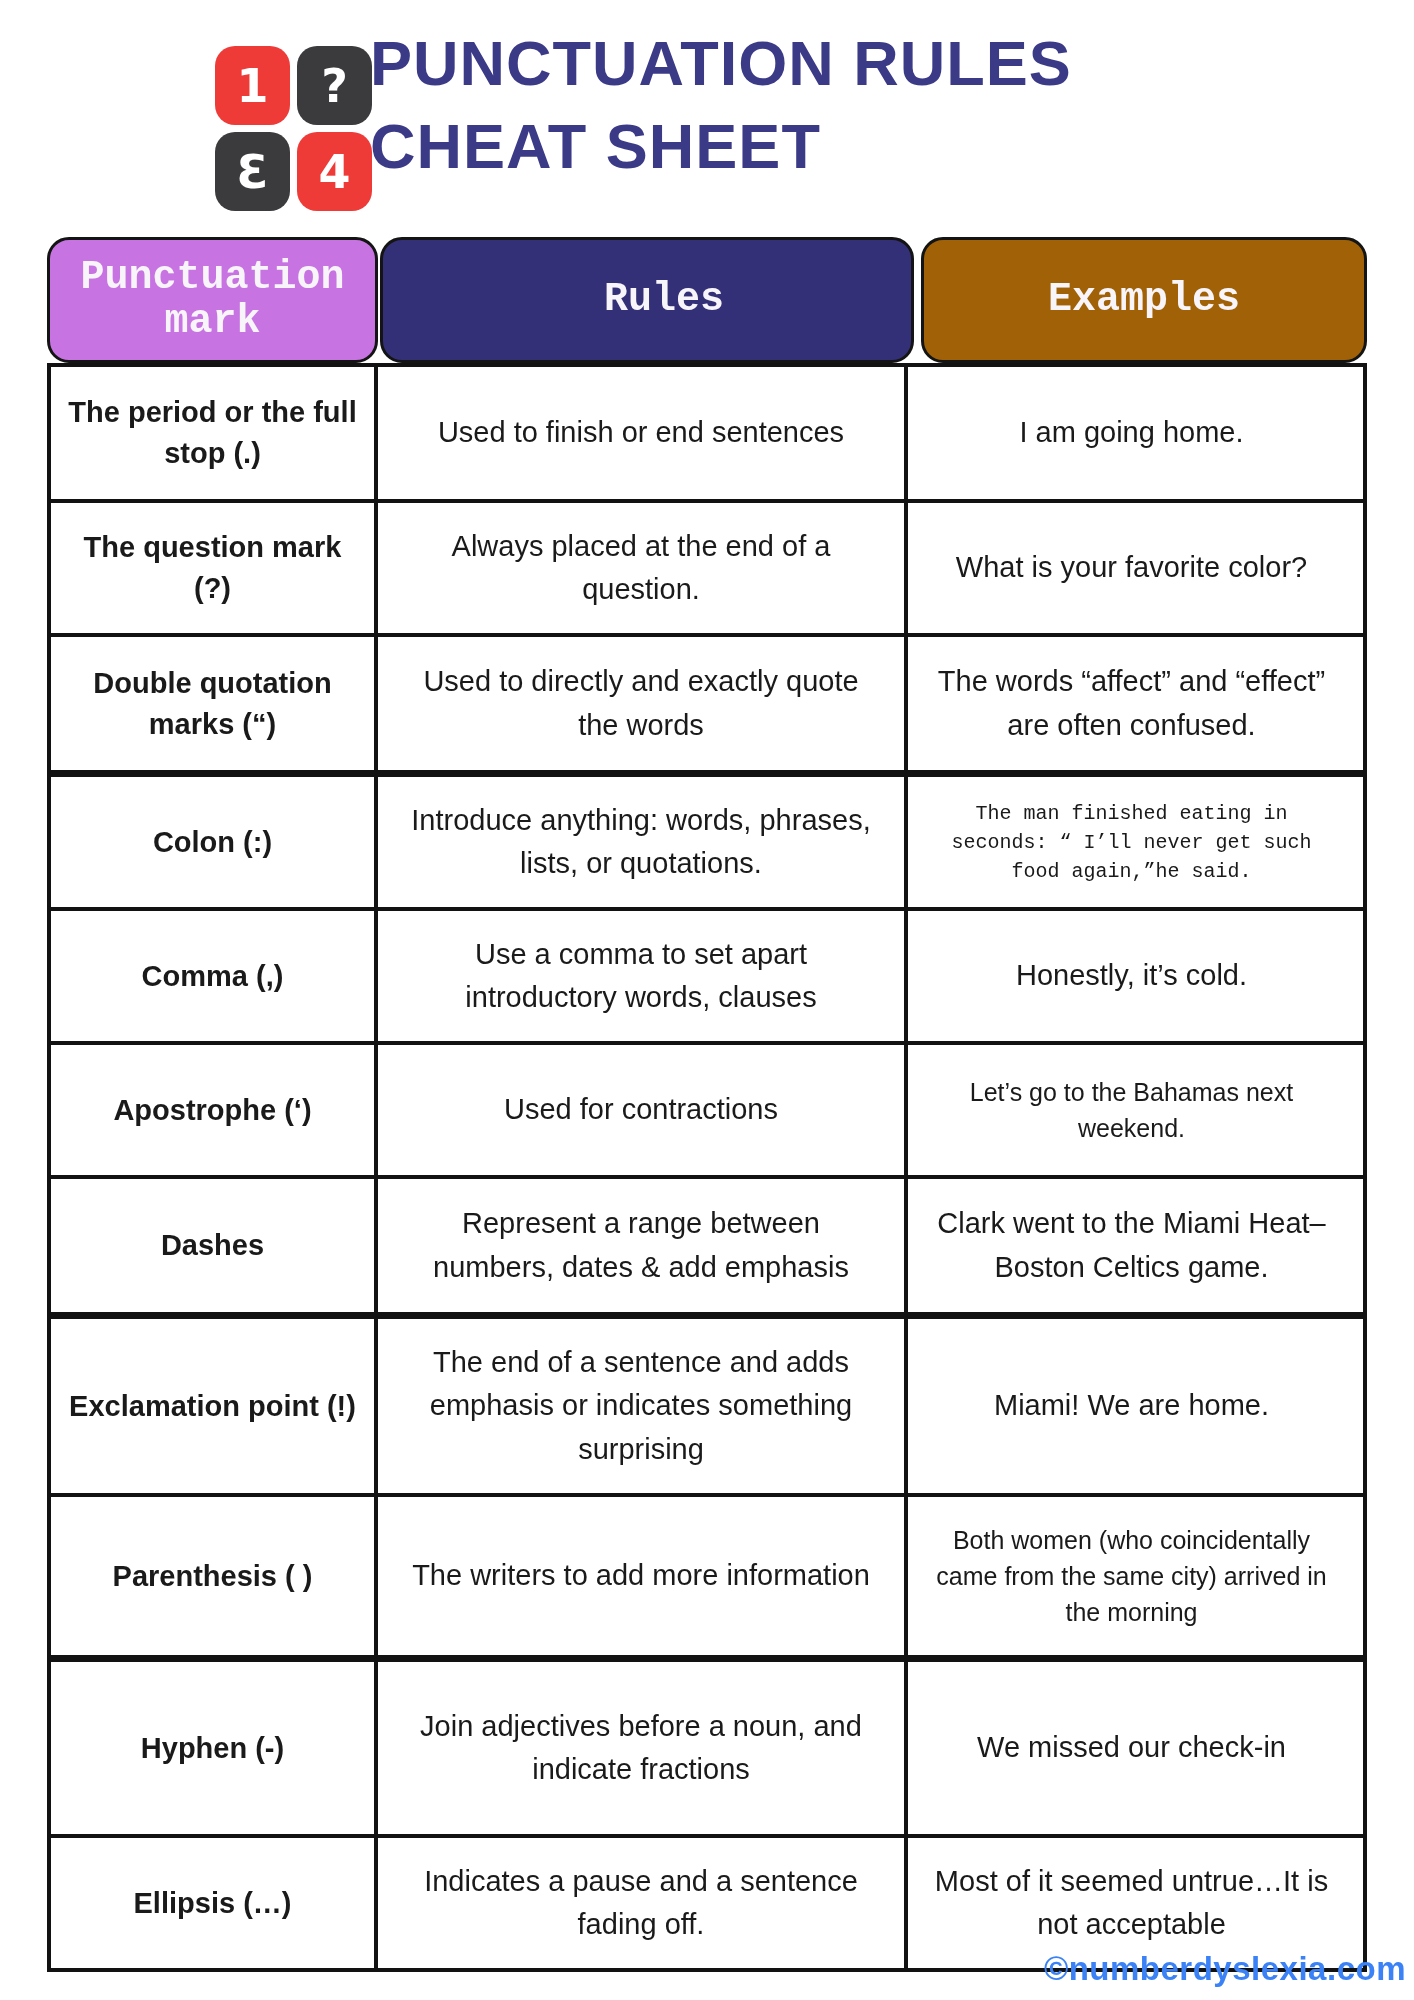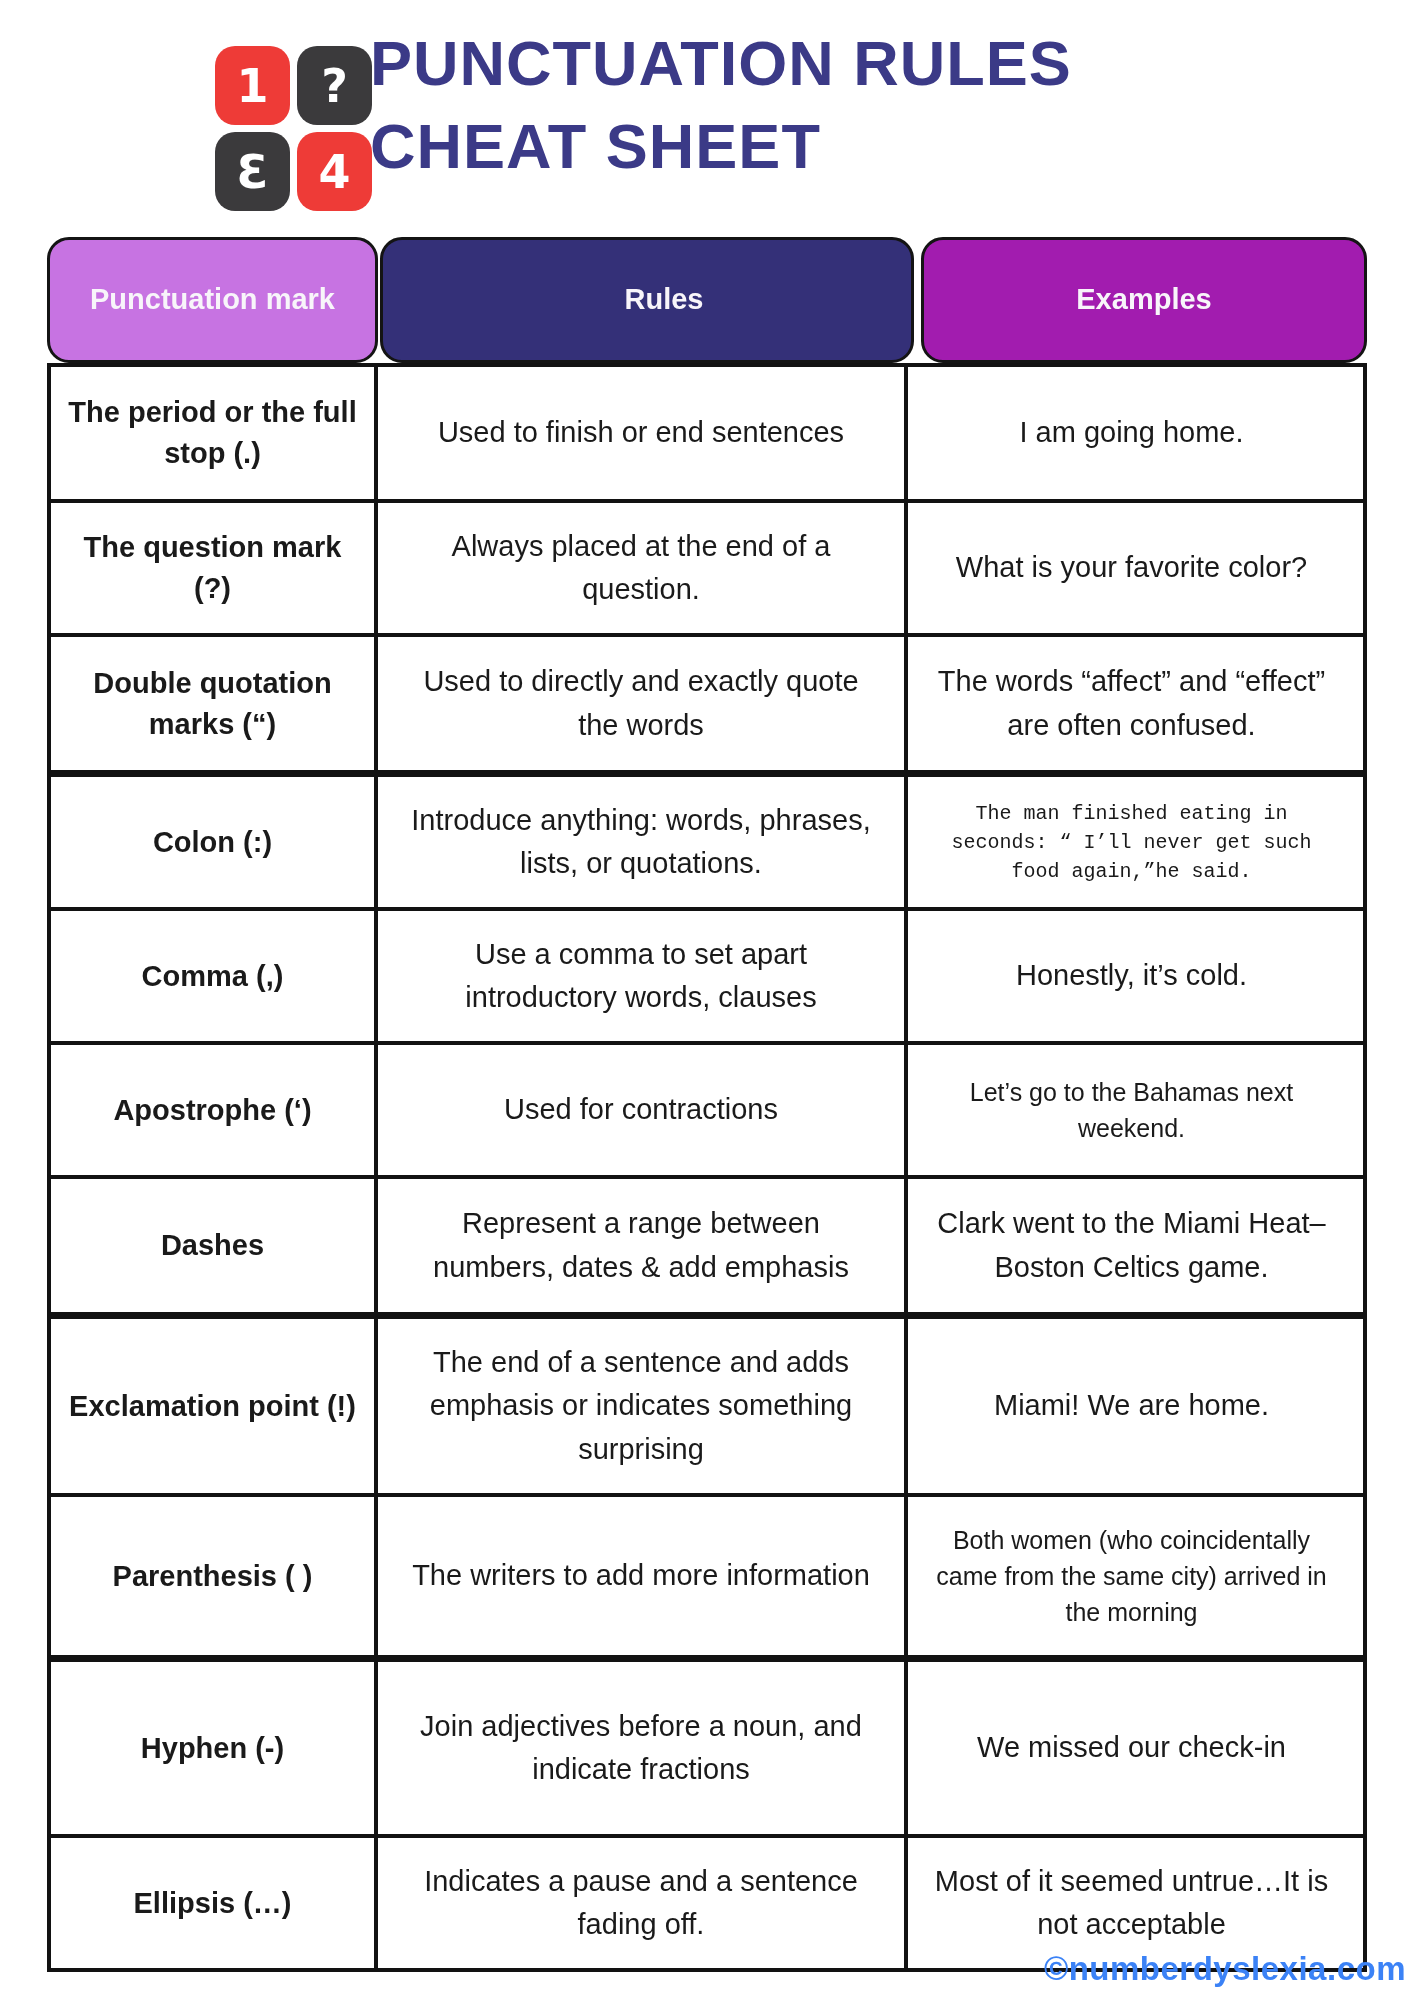--- a/index.html
+++ b/index.html
@@ -38,23 +38,24 @@
 
   
   .sheet{position:absolute;left:47px;top:237px;width:1320px;}
   .thead{display:flex;height:126px;}
   .hcell{
     box-sizing:border-box;
     border:3px solid #141414;
     border-radius:22px;
     display:flex;align-items:center;justify-content:center;
     text-align:center;
-    font-weight:bold;font-size:29px;line-height:1.1;
+    font-weight:bold;font-size:40px;line-height:1.1;
     color:#f8f5fa;
     padding:0 10px;
+    font-family:Liberation Mono, monospace;
   }
   .hcell.c1{width:331px;}
   .hcell.c2{width:534px;margin-left:2px;}
   .hcell.c3{width:446px;margin-left:7px;}
 
   .tbody{
     box-sizing:border-box;
     border:4px solid #121212;
     margin-top:0px;
   }
@@ -107,21 +108,21 @@
 
   <h1 class="title">
     <span>PUNCTUATION RULES</span><br>
     <span>CHEAT SHEET</span>
   </h1>
 
   <section class="sheet">
     <div class="thead">
       <div class="hcell c1" style="background: rgb(199, 115, 226);">Punctuation mark</div>
       <div class="hcell c2" style="background: rgb(52, 48, 120); padding-left: 44px;">Rules</div>
-      <div class="hcell c3" style="background: #a21caf;">Examples</div>
+      <div class="hcell c3" style="background: #a16207;">Examples</div>
     </div>
 
     <div class="tbody">
 
       <div class="row">
         <div class="cell mark">The period or the full stop (.)</div>
         <div class="cell rule">Used to finish or end sentences</div>
         <div class="cell ex">I am going home.</div>
       </div>
 

